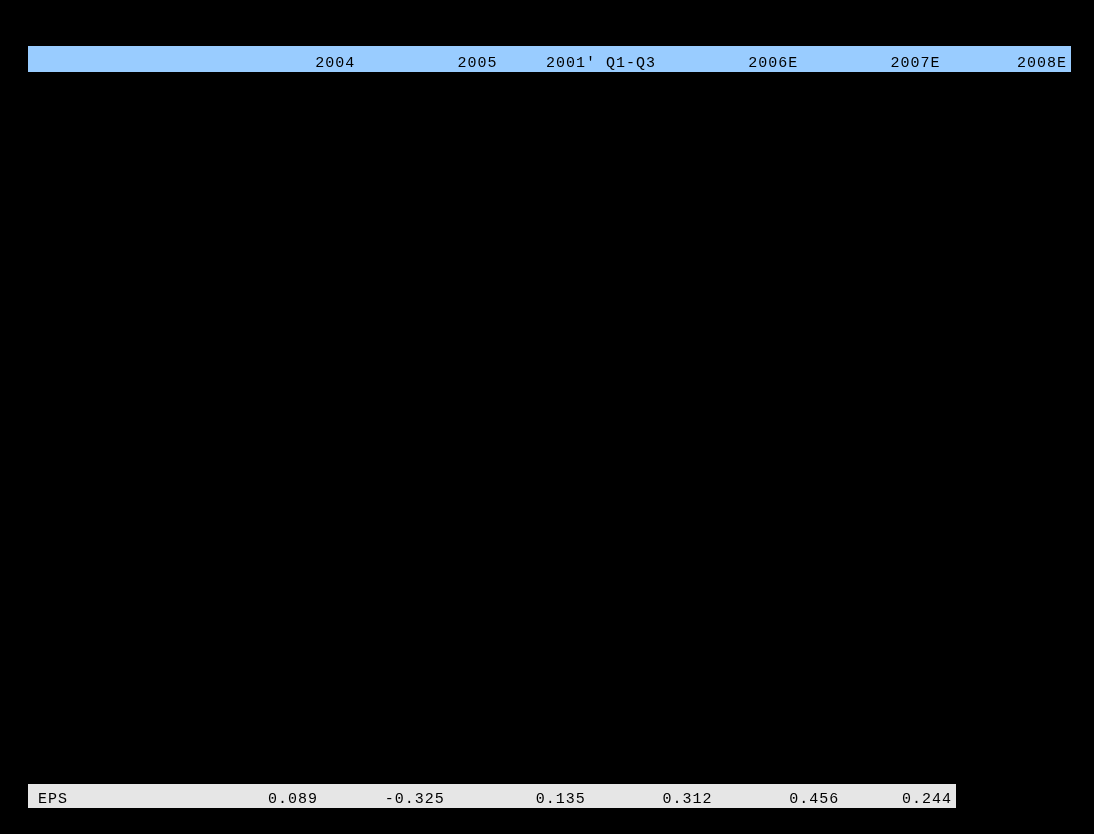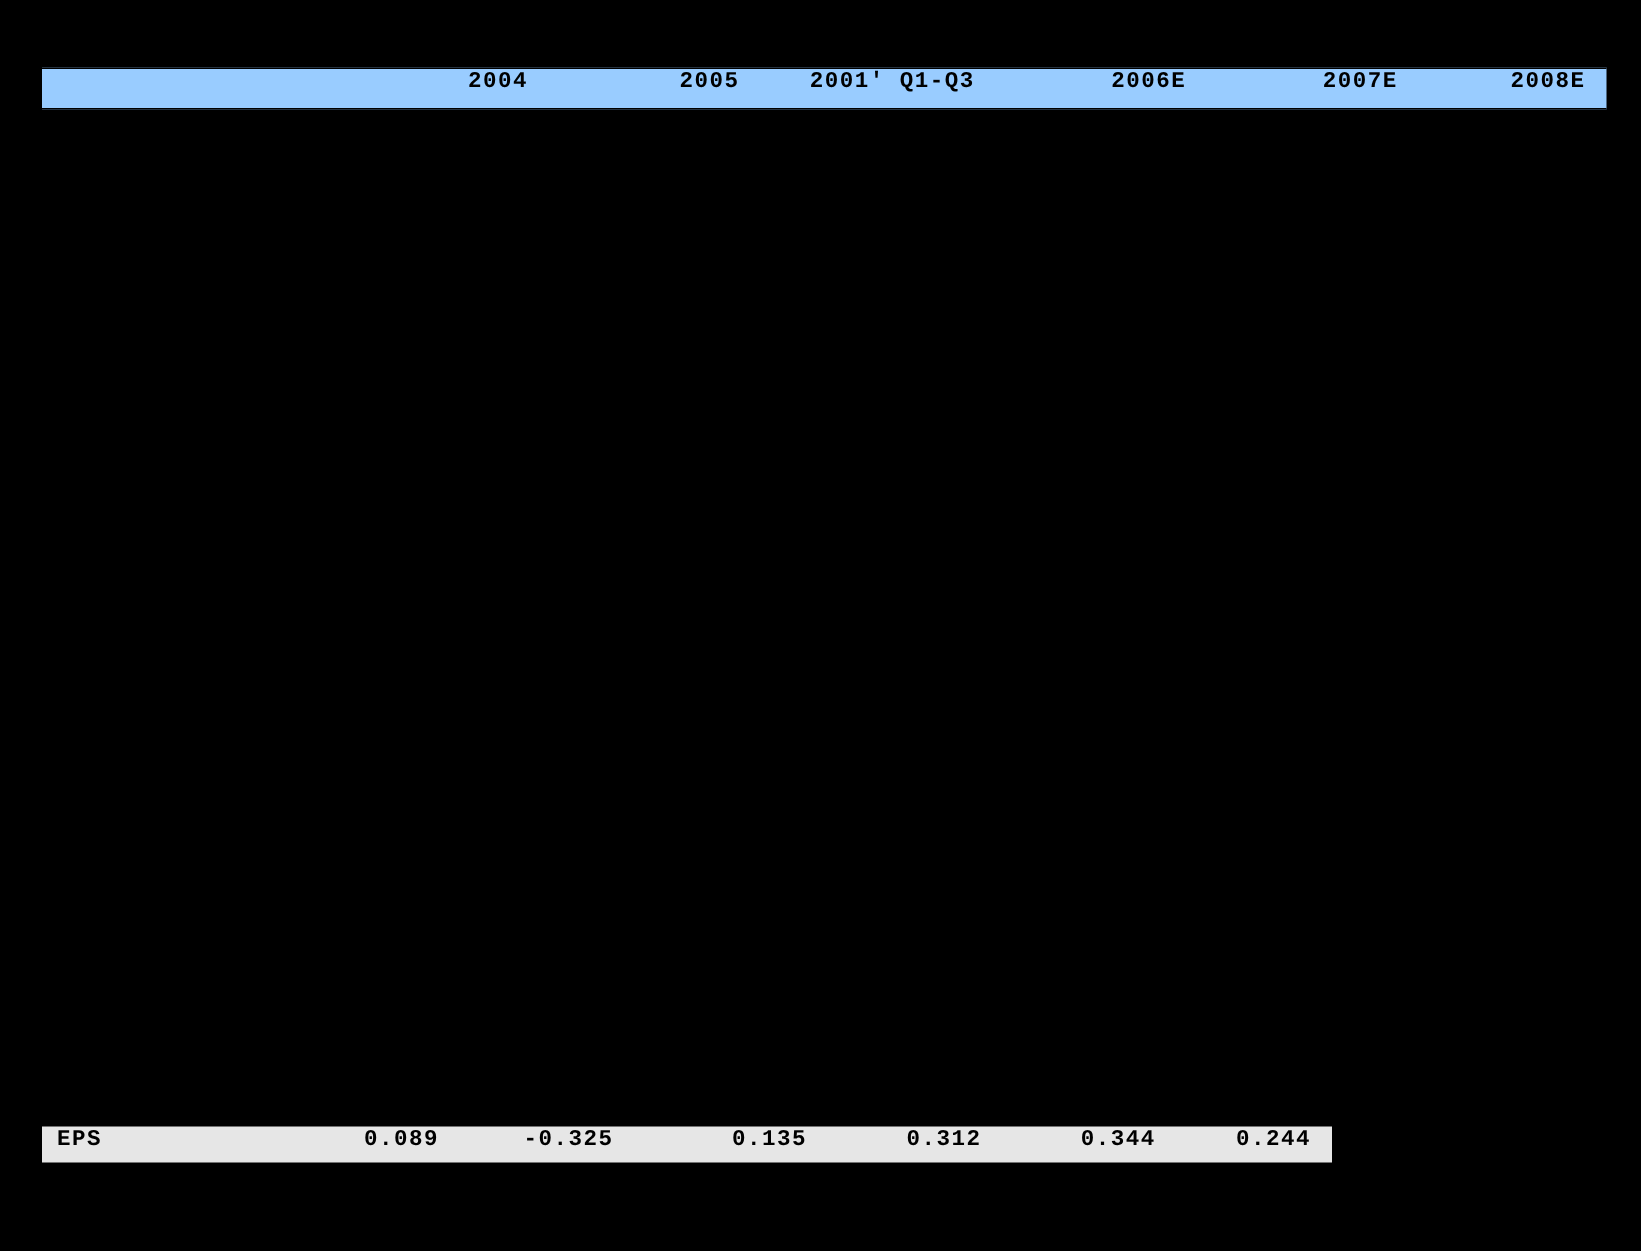--- a/index.html
+++ b/index.html
@@ -14,49 +14,48 @@
     overflow: hidden;
   }
   .wrap {
     position: relative;
     width: 1094px;
     height: 834px;
   }
   .row {
     position: absolute;
     display: flex;
-    align-items: flex-start;
+    align-items: flex-end;
     box-sizing: border-box;
     white-space: pre;
-    font-weight: bold;
   }
   .header-row {
     left: 28px;
     top: 45px;
     width: 1043px;
     height: 28px;
     background: #99ccff;
     border-top: 1px solid #000;
     border-bottom: 1px solid #000;
   }
   .footer-row {
     left: 28px;
-    top: 751px;
-    width: 860px;
+    top: 784px;
+    width: 928px;
     height: 25px;
     background: #e6e6e6;
     border-bottom: 1px solid #000;
   }
   .c0 { width: 197px; padding-left: 10px; text-align: left; }
   .c1 { width: 141px; text-align: right; padding-right: 10px; }
   .c2 { width: 141px; text-align: right; padding-right: 10px; }
   .c3 { width: 158px; text-align: right; padding-right: 10px; }
   .c4 { width: 141px; text-align: right; padding-right: 10px; }
   .c5 { width: 141px; text-align: right; padding-right: 10px; }
-  .c6 { width: 124px; text-align: right; padding-right: 14px; }
+  .c6 { width: 124px; text-align: right; padding-right: 4px; }
   .cell { display: inline-block; letter-spacing: 1px; }
 </style>
 </head>
 <body>
 
 <div class="wrap">
 
   <div class="row header-row">
     <span class="cell c0"></span>
     <span class="cell c1">2004</span>
@@ -66,17 +65,17 @@
     <span class="cell c5">2007E</span>
     <span class="cell c6">2008E</span>
   </div>
 
   <div class="row footer-row">
     <span class="cell c0">EPS</span>
     <span class="cell c1">0.089</span>
     <span class="cell c2">-0.325</span>
     <span class="cell c3">0.135</span>
     <span class="cell c4">0.312</span>
-    <span class="cell c5">0.344</span>
+    <span class="cell c5">0.456</span>
     <span class="cell c6">0.244</span>
   </div>
 
 </div>
 
 </body></html>

